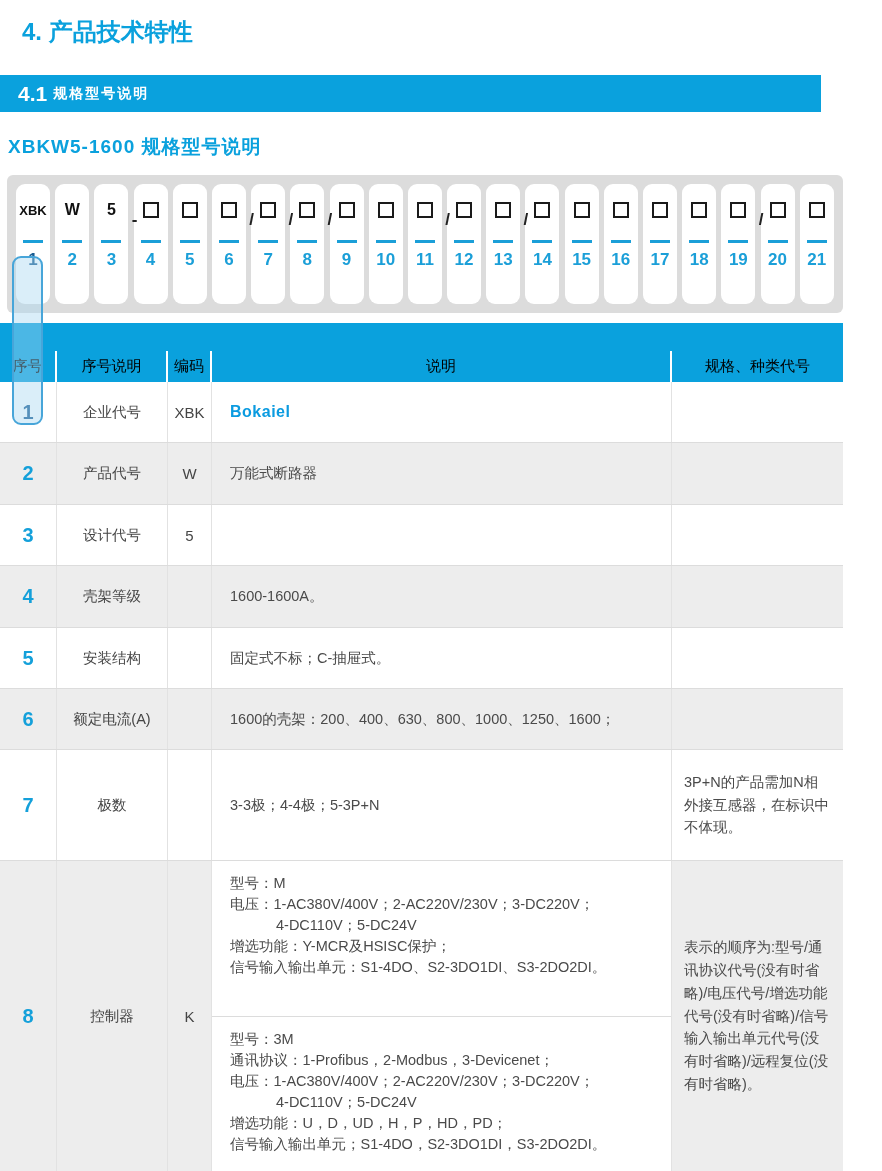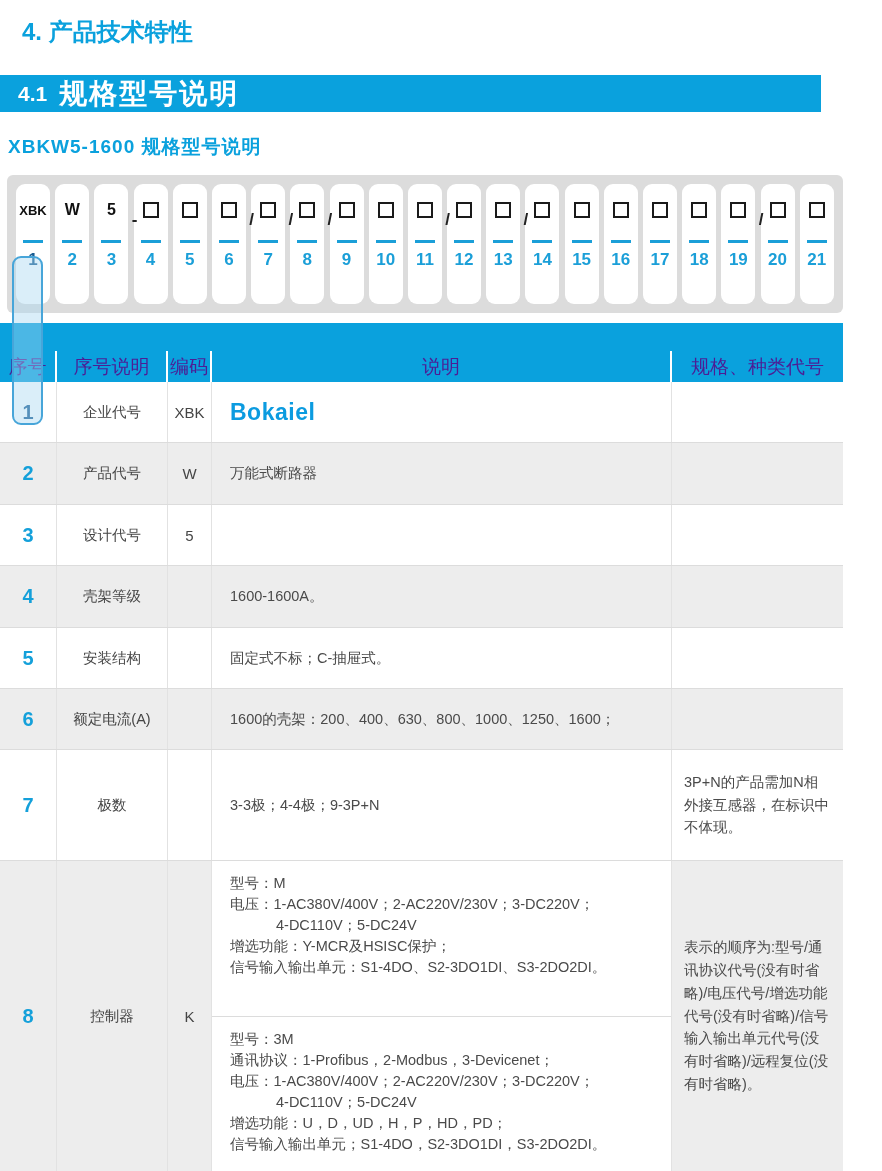--- a/index.html
+++ b/index.html
@@ -3,21 +3,21 @@
 <meta charset="utf-8">
 <style>
   html,body{margin:0;padding:0;background:#fff;}
   body{font-family:"Liberation Sans","DejaVu Sans",sans-serif;color:#4a4a4a;}
   .page{position:relative;width:882px;height:1171px;overflow:hidden;background:#fff;}
 
   
   .title{padding:16px 0 0 22px;font-size:24px;font-weight:bold;color:#0aa1dd;}
   .banner{margin-top:27px;width:821px;height:37px;background:#0aa1dd;display:flex;align-items:center;}
   .banner .num{color:#fff;font-size:21px;font-weight:bold;margin-left:18px;}
-  .banner .txt{color:#fff;font-size:28px;font-weight:bold;margin-left:12px;letter-spacing:2px;}
+  .banner .txt{color:#fff;font-size:14px;font-weight:bold;margin-left:6px;letter-spacing:2px;}
   .subtitle{margin:22px 0 0 8px;font-size:19px;font-weight:bold;color:#0aa1dd;letter-spacing:1px;}
 
   
   .panel{margin:15px 0 0 7px;width:836px;height:138px;background:#dcdcdc;border-radius:6px;
          box-sizing:border-box;padding:9px;display:flex;justify-content:space-between;}
   .card{position:relative;width:34px;height:120px;background:#fff;border-radius:9px;
         display:flex;flex-direction:column;align-items:center;box-sizing:border-box;}
   .card .sym{height:52px;display:flex;align-items:center;justify-content:center;
              font-size:16px;font-weight:600;color:#111;white-space:nowrap;}
   .card .sym.small{font-size:13px;letter-spacing:0;}
@@ -29,42 +29,42 @@
   .card .sep.dashsep{top:26px;right:-9px;}
 
   
   .hl-band{position:absolute;left:12px;top:256px;width:31px;height:169px;z-index:10;
            border:2px solid #47a5d9;border-radius:9px;background:rgba(168,214,240,0.42);
            pointer-events:none;box-sizing:border-box;}
 
   
   .tbl{margin-top:10px;width:843px;}
   .thead{display:grid;grid-template-columns:57px 111px 44px 460px 171px;height:59px;background:#0aa1dd;}
-  .thead .hcell{display:flex;align-items:center;justify-content:center;color:#4c1d95;font-size:19px;
+  .thead .hcell{display:flex;align-items:center;justify-content:center;color:#000000;font-size:15px;
                 border-right:2px solid #fff;box-sizing:border-box;margin-top:28px;}
   .thead .hcell:last-child{border-right:none;}
   .tbody .trow{display:grid;grid-template-columns:57px 111px 44px 460px 171px;border-top:1px solid #dcdcdc;
                background:#fff;box-sizing:border-box;}
   .tbody .trow:nth-child(1){border-top:none;min-height:60px;}
   .tbody .trow:nth-child(2){min-height:62px;}
   .tbody .trow:nth-child(3){min-height:61px;}
   .tbody .trow:nth-child(4){min-height:62px;}
   .tbody .trow:nth-child(5){min-height:61px;}
   .tbody .trow:nth-child(6){min-height:61px;}
   .tbody .trow:nth-child(7){min-height:111px;}
   .tbody .trow:nth-child(8){min-height:311px;}
   .tbody .trow:nth-child(even){background:#ededed;}
   .cell{display:flex;align-items:center;box-sizing:border-box;border-right:1px solid #e2e2e2;}
   .cell:last-child{border-right:none;}
   .c-num{justify-content:center;font-size:20px;font-weight:bold;color:#14a0da;}
   .c-num.dark{color:#1b5e95;}
   .c-label{justify-content:center;font-size:14.5px;color:#454545;text-align:center;}
   .c-code{justify-content:center;font-size:15px;color:#454545;}
   .c-spec{padding-left:18px;font-size:14.5px;color:#4a4a4a;}
-  .c-spec .logo{font-size:23px;font-weight:800;color:#0b9be0;letter-spacing:0.5px;}
+  .c-spec .logo{font-size:16px;font-weight:800;color:#0b9be0;letter-spacing:0.5px;}
   .c-desc{padding:4px 12px;font-size:14.5px;line-height:1.58;color:#4a4a4a;}
   
   .c-blocks{padding:0;background:#fff;flex-direction:column;align-items:stretch;display:flex;}
   .c-blocks .block{flex:1;display:flex;flex-direction:column;justify-content:flex-start;padding:12px 24px 12px 18px;}
   .c-blocks .block:first-child{border-bottom:1px solid #dcdcdc;}
   .c-blocks .line{line-height:21px;font-size:14.5px;color:#4a4a4a;}
   .c-blocks .line.indent{padding-left:46px;}
 </style>
 </head>
 <body>
@@ -293,21 +293,21 @@
           <div class="cell c-spec">
             <span>1600的壳架：200、400、630、800、1000、1250、1600；</span>
           </div>
           <div class="cell c-desc"></div>
         </div>
         <div class="trow">
           <div class="cell c-num">7</div>
           <div class="cell c-label">极数</div>
           <div class="cell c-code"></div>
           <div class="cell c-spec">
-            <span>3-3极；4-4极；9-3P+N</span>
+            <span>3-3极；4-4极；5-3P+N</span>
           </div>
           <div class="cell c-desc">3P+N的产品需加N相外接互感器，在标识中不体现。</div>
         </div>
         <div class="trow">
           <div class="cell c-num">8</div>
           <div class="cell c-label">控制器</div>
           <div class="cell c-code">K</div>
           <div class="cell c-spec c-blocks">
             <div class="block">
               <div class="line">型号：M</div>

